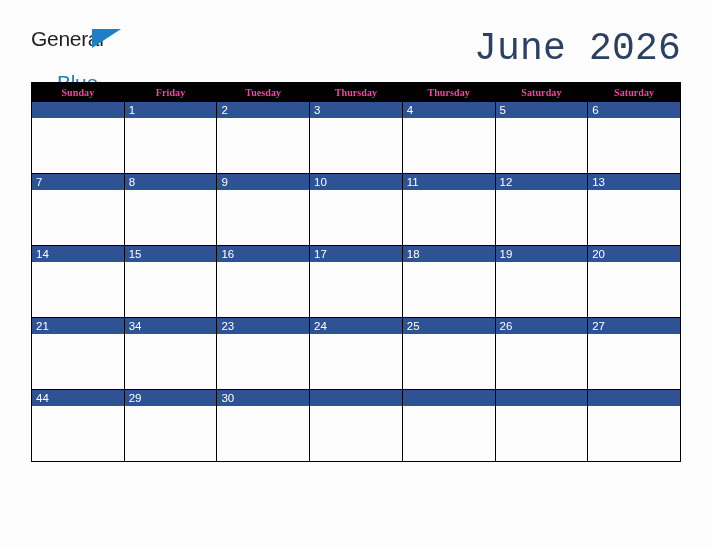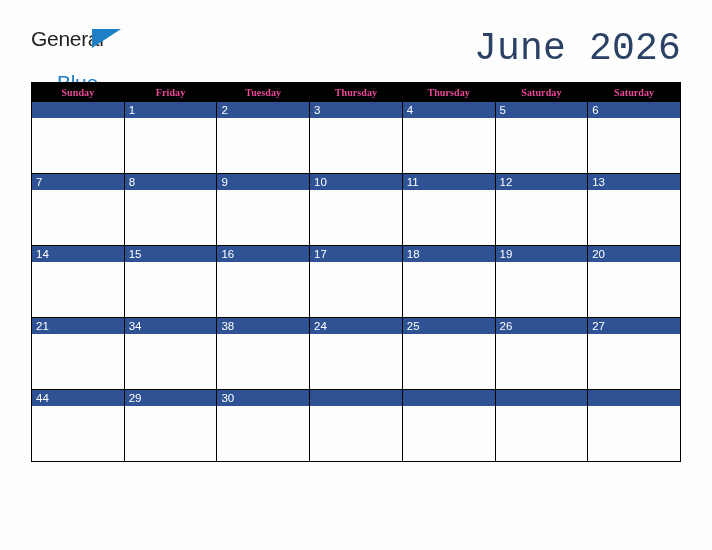--- a/index.html
+++ b/index.html
@@ -254,21 +254,21 @@
       <tr>
         <td>
             <span class="daynum">21</span>
             <div class="daybody"></div>
           </td>
         <td>
             <span class="daynum">34</span>
             <div class="daybody"></div>
           </td>
         <td>
-            <span class="daynum">38</span>
+            <span class="daynum">23</span>
             <div class="daybody"></div>
           </td>
         <td>
             <span class="daynum">24</span>
             <div class="daybody"></div>
           </td>
         <td>
             <span class="daynum">25</span>
             <div class="daybody"></div>
           </td>

